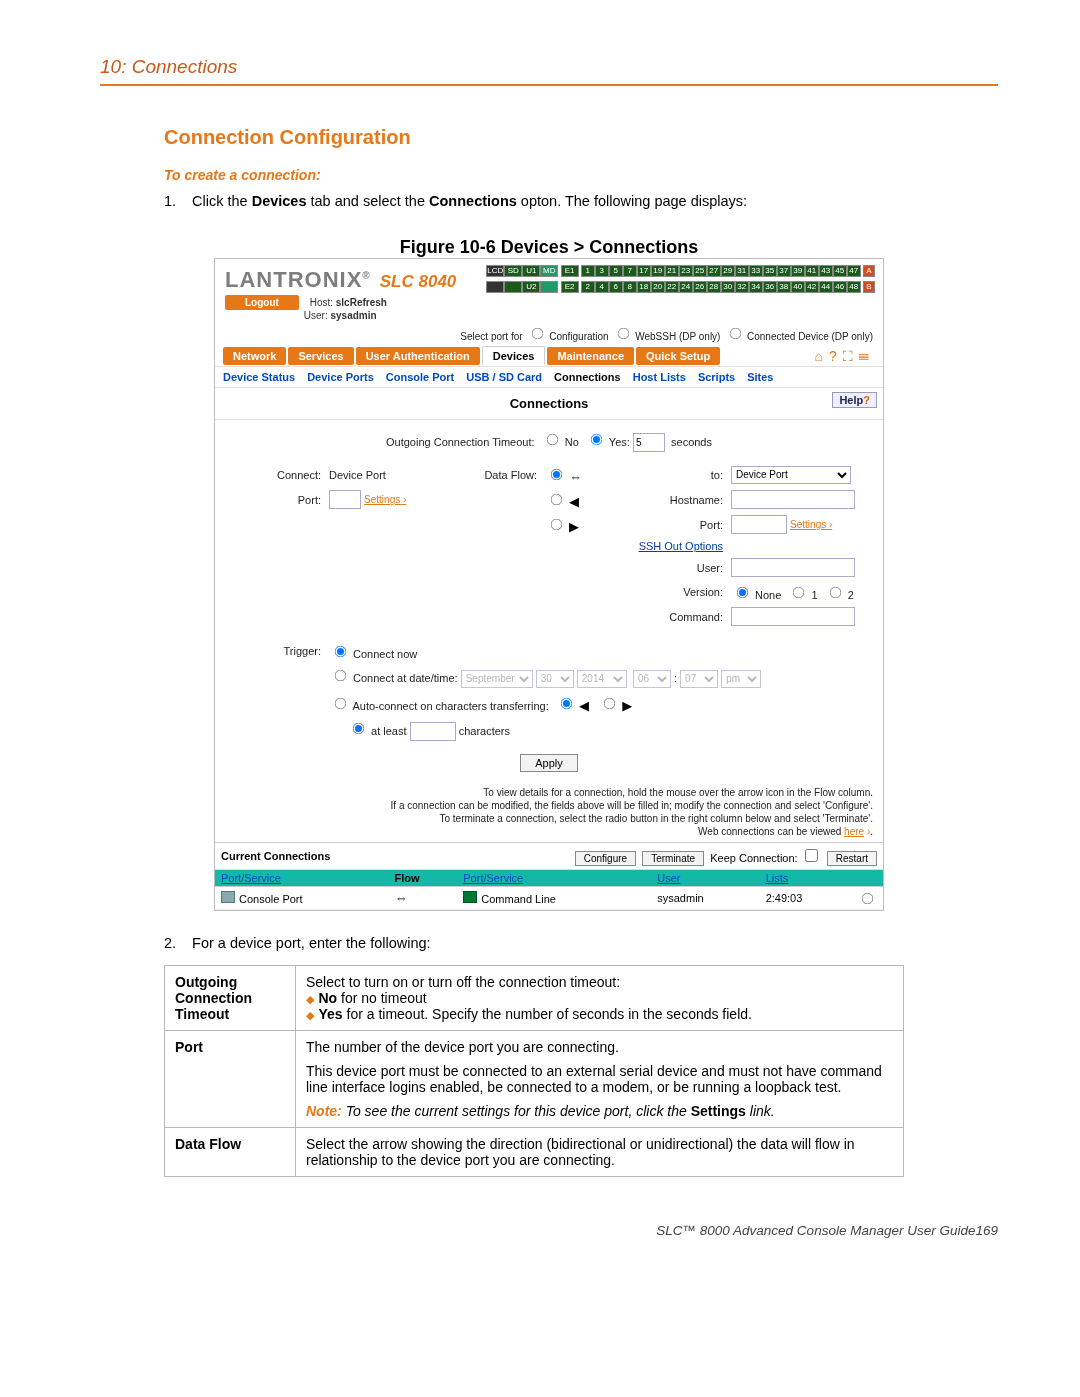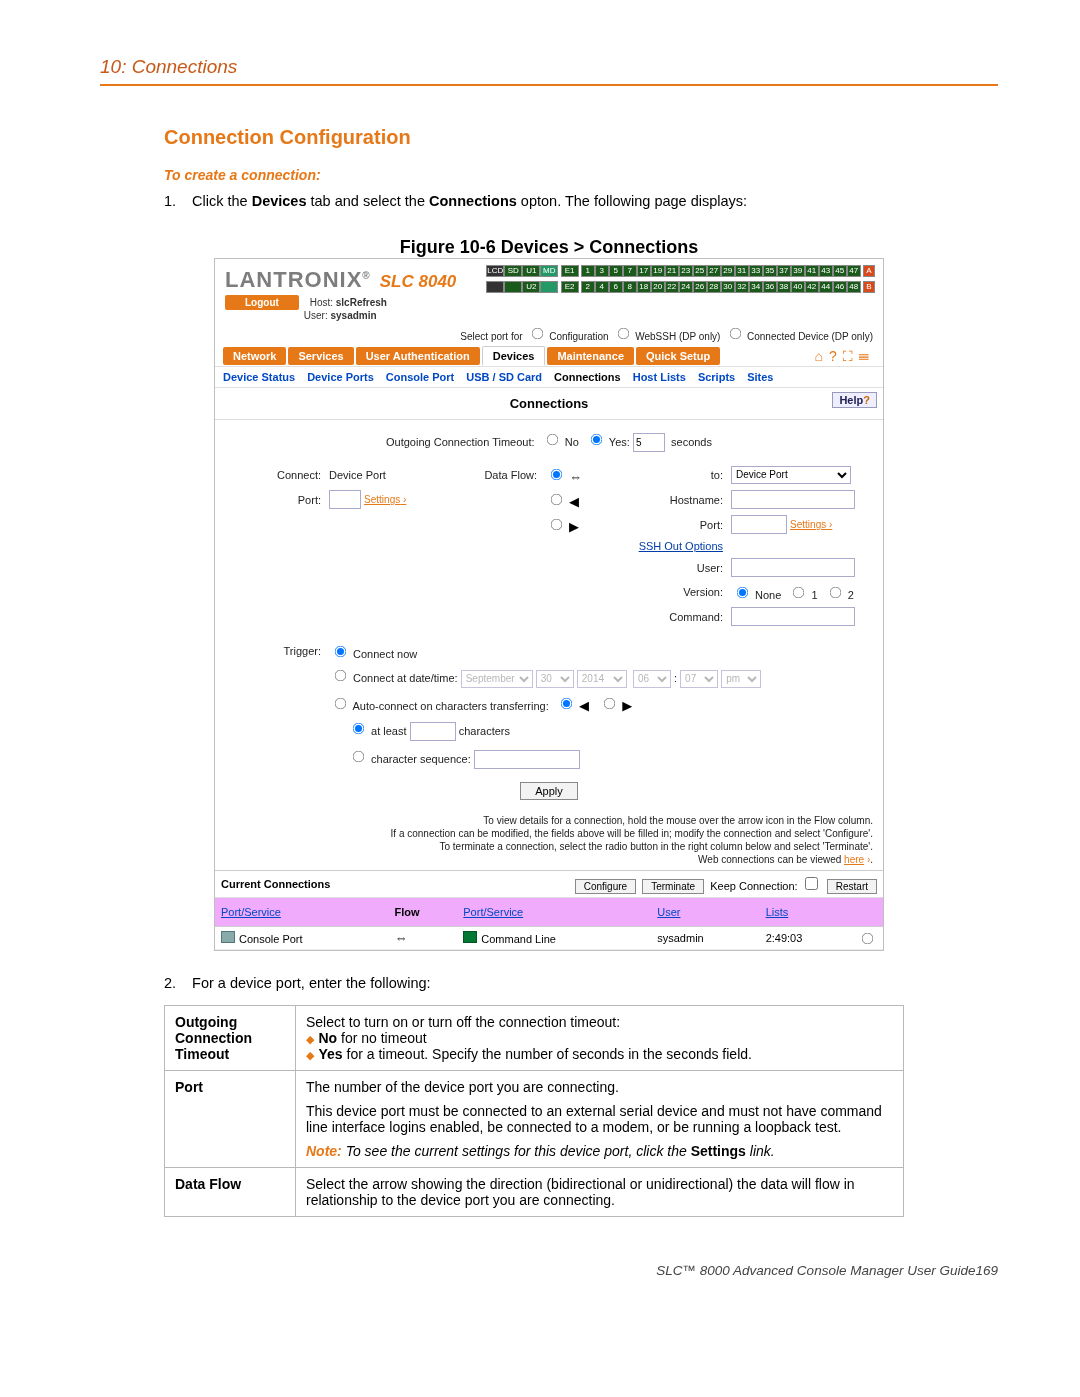--- a/index.html
+++ b/index.html
@@ -68,21 +68,21 @@
   .apply-row { text-align:center; padding:10px 0 6px; }
   .apply-row button { font-size:11px; border:1px solid #888; background:#f3f3f3; padding:2px 14px; cursor:pointer; }
 
   .hints { font-size:10px; color:#222; text-align:right; padding:0 10px 4px; line-height:13px; }
   .hints .here { color:#e77817; text-decoration:underline; cursor:pointer; }
 
   .curconn { border-top:1px solid #ccc; }
   .curconn .hdr { display:flex; align-items:center; justify-content:space-between; padding:3px 6px; font-size:11px; border-bottom:1px solid #ddd; background:#fff; }
   .mini-btn { border:1px solid #888; background:#f3f3f3; font-size:10px; padding:1px 8px; cursor:pointer; margin-left:3px; }
   .cc-table { width:100%; border-collapse:collapse; font-size:11px; }
-  .cc-table th { background:#f0abfc; text-align:left; padding:8px 6px; color:#0048c6; text-decoration:underline; cursor:pointer; border-bottom:1px solid #ccc; font-weight:normal; }
+  .cc-table th { background:#14b8a6; text-align:left; padding:2px 6px; color:#0048c6; text-decoration:underline; cursor:pointer; border-bottom:1px solid #ccc; font-weight:normal; }
   .cc-table th.plain { color:#000; text-decoration:none; cursor:default; font-weight:bold; }
   .cc-table td { padding:2px 6px; border-bottom:1px solid #eee; }
   .cc-ico { display:inline-block; width:12px; height:10px; background:#8aa; border:1px solid #577; margin-right:4px; }
   .cc-term{ display:inline-block; width:12px; height:10px; background:#073; border:1px solid #052; margin-right:4px; }
 
   
   table.defs { border-collapse:collapse; width:740px; margin:10px 0 0 64px; font-size:14px; }
   table.defs td { border:1px solid #b8b8b8; padding:8px 10px; vertical-align:top; }
   table.defs td.k { font-weight:bold; width:110px; }
   .diamond { color:#e77817; font-size:11px; margin-right:4px; }
@@ -246,27 +246,20 @@
             &nbsp;<label><input type="radio" class="radio" checked="" style=""> <span class="arrow-left">◀</span></label>
             &nbsp;&nbsp;<label><input type="radio" class="radio" style=""> <span class="arrow-right">▶</span></label>
           </td>
         </tr>
         <tr>
           <td></td>
           <td style="padding-left:22px">
             <label><input type="radio" class="radio" checked="" style=""> <span>at least</span></label>
             <input class="txt" style="width: 40px;">
             <span>characters</span>
-          </td>
-        </tr>
-        <tr>
-          <td></td>
-          <td style="padding-left:22px">
-            <label><input type="radio" class="radio" style=""> <span>character sequence:</span></label>
-            <input class="txt" style="width: 100px;">
           </td>
         </tr>
       </tbody>
         </table>
 
       <div class="apply-row"><button>Apply</button></div>
     </div>
 
     <div class="hints">
       <div>To view details for a connection, hold the mouse over the arrow icon in the Flow column.</div>

